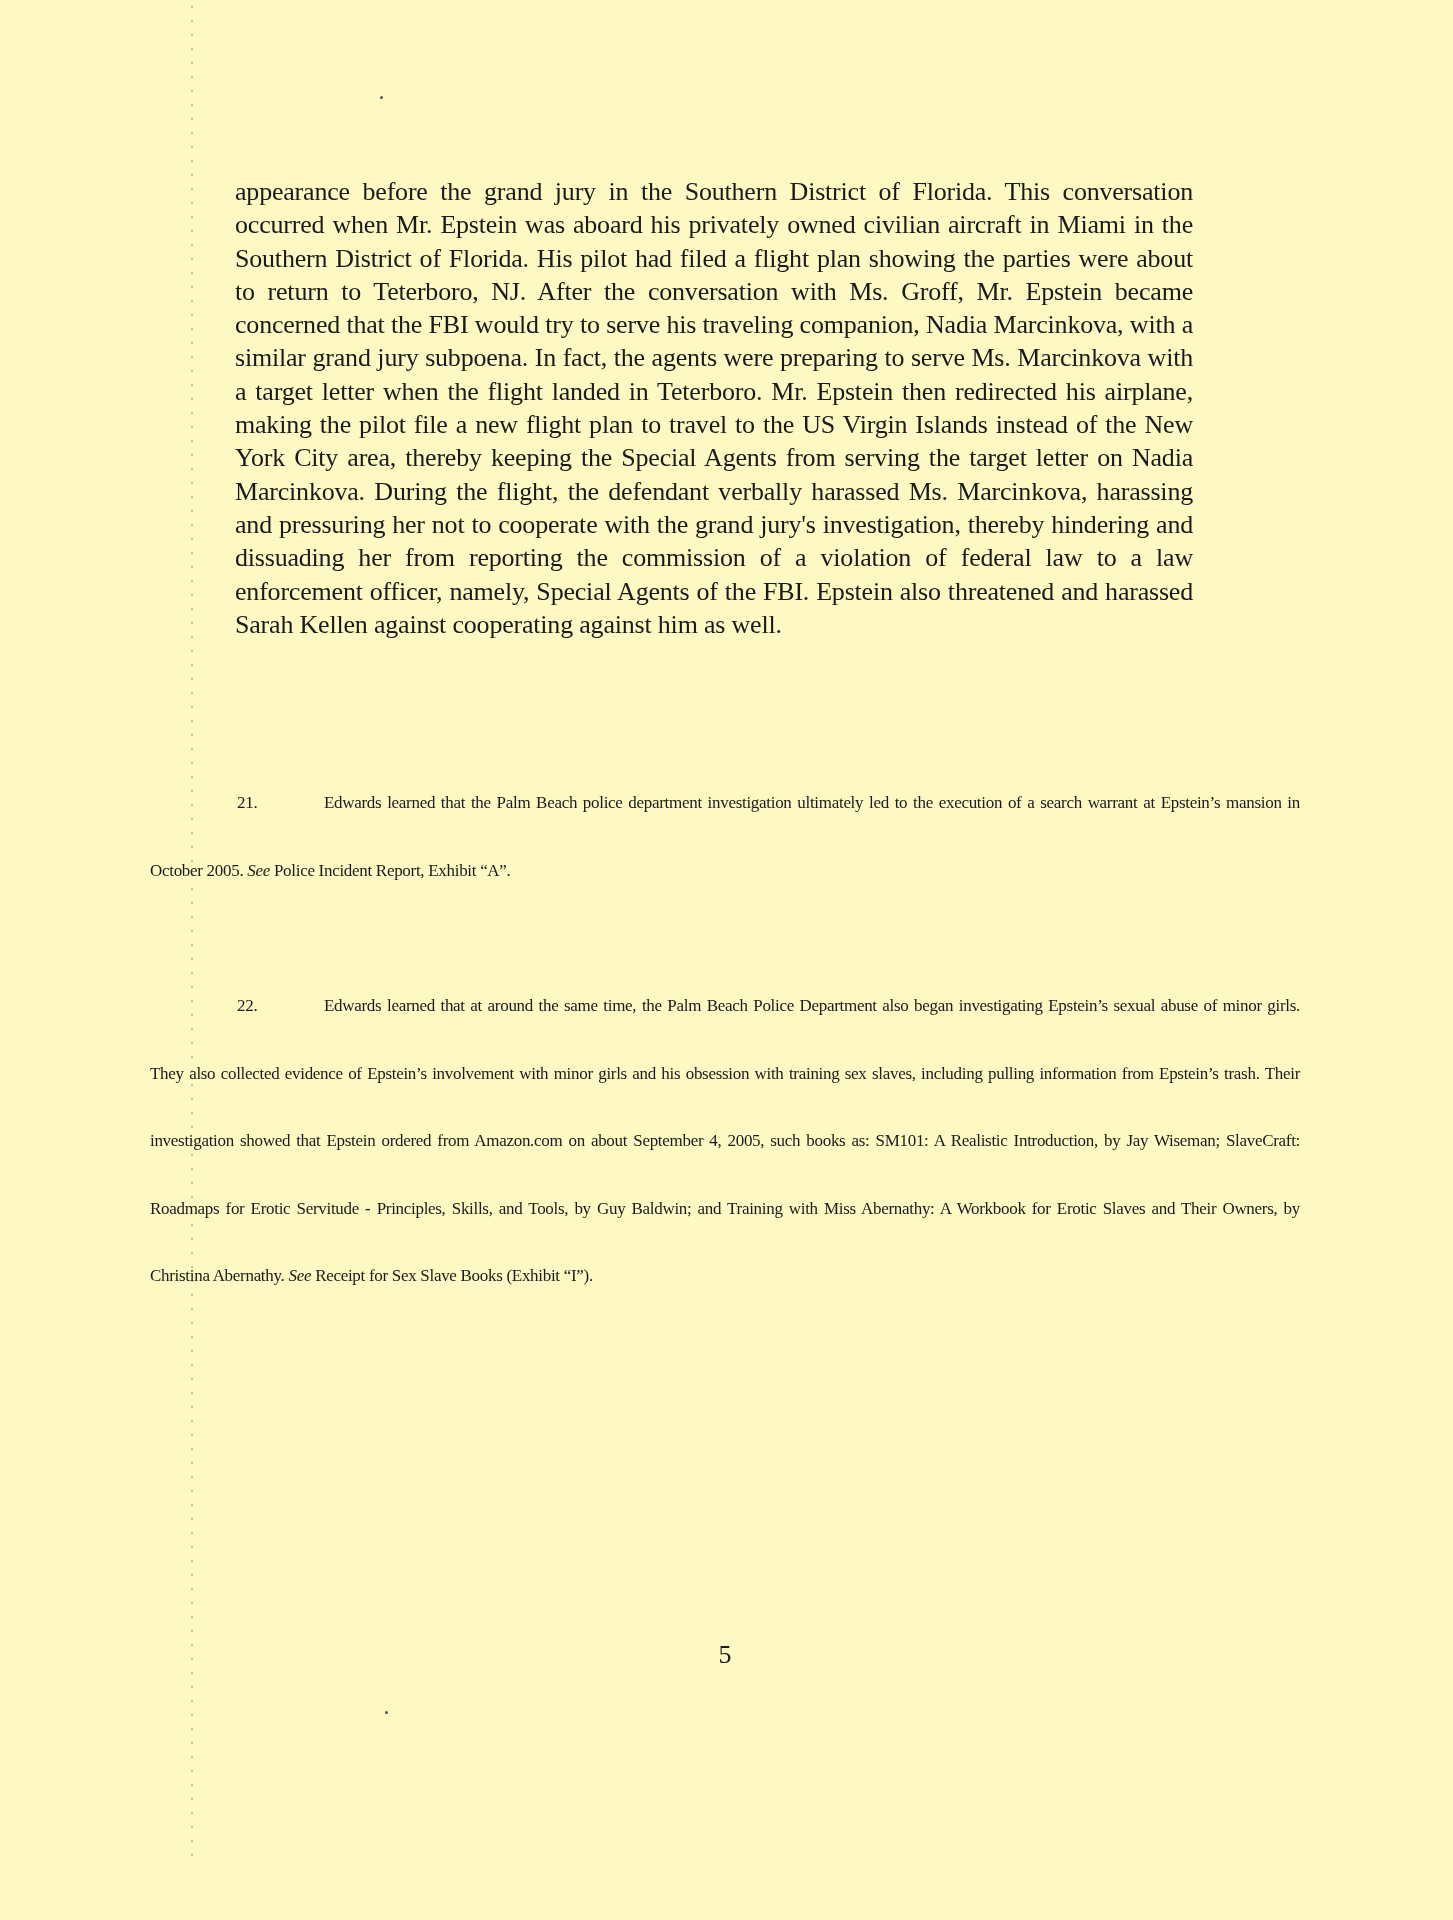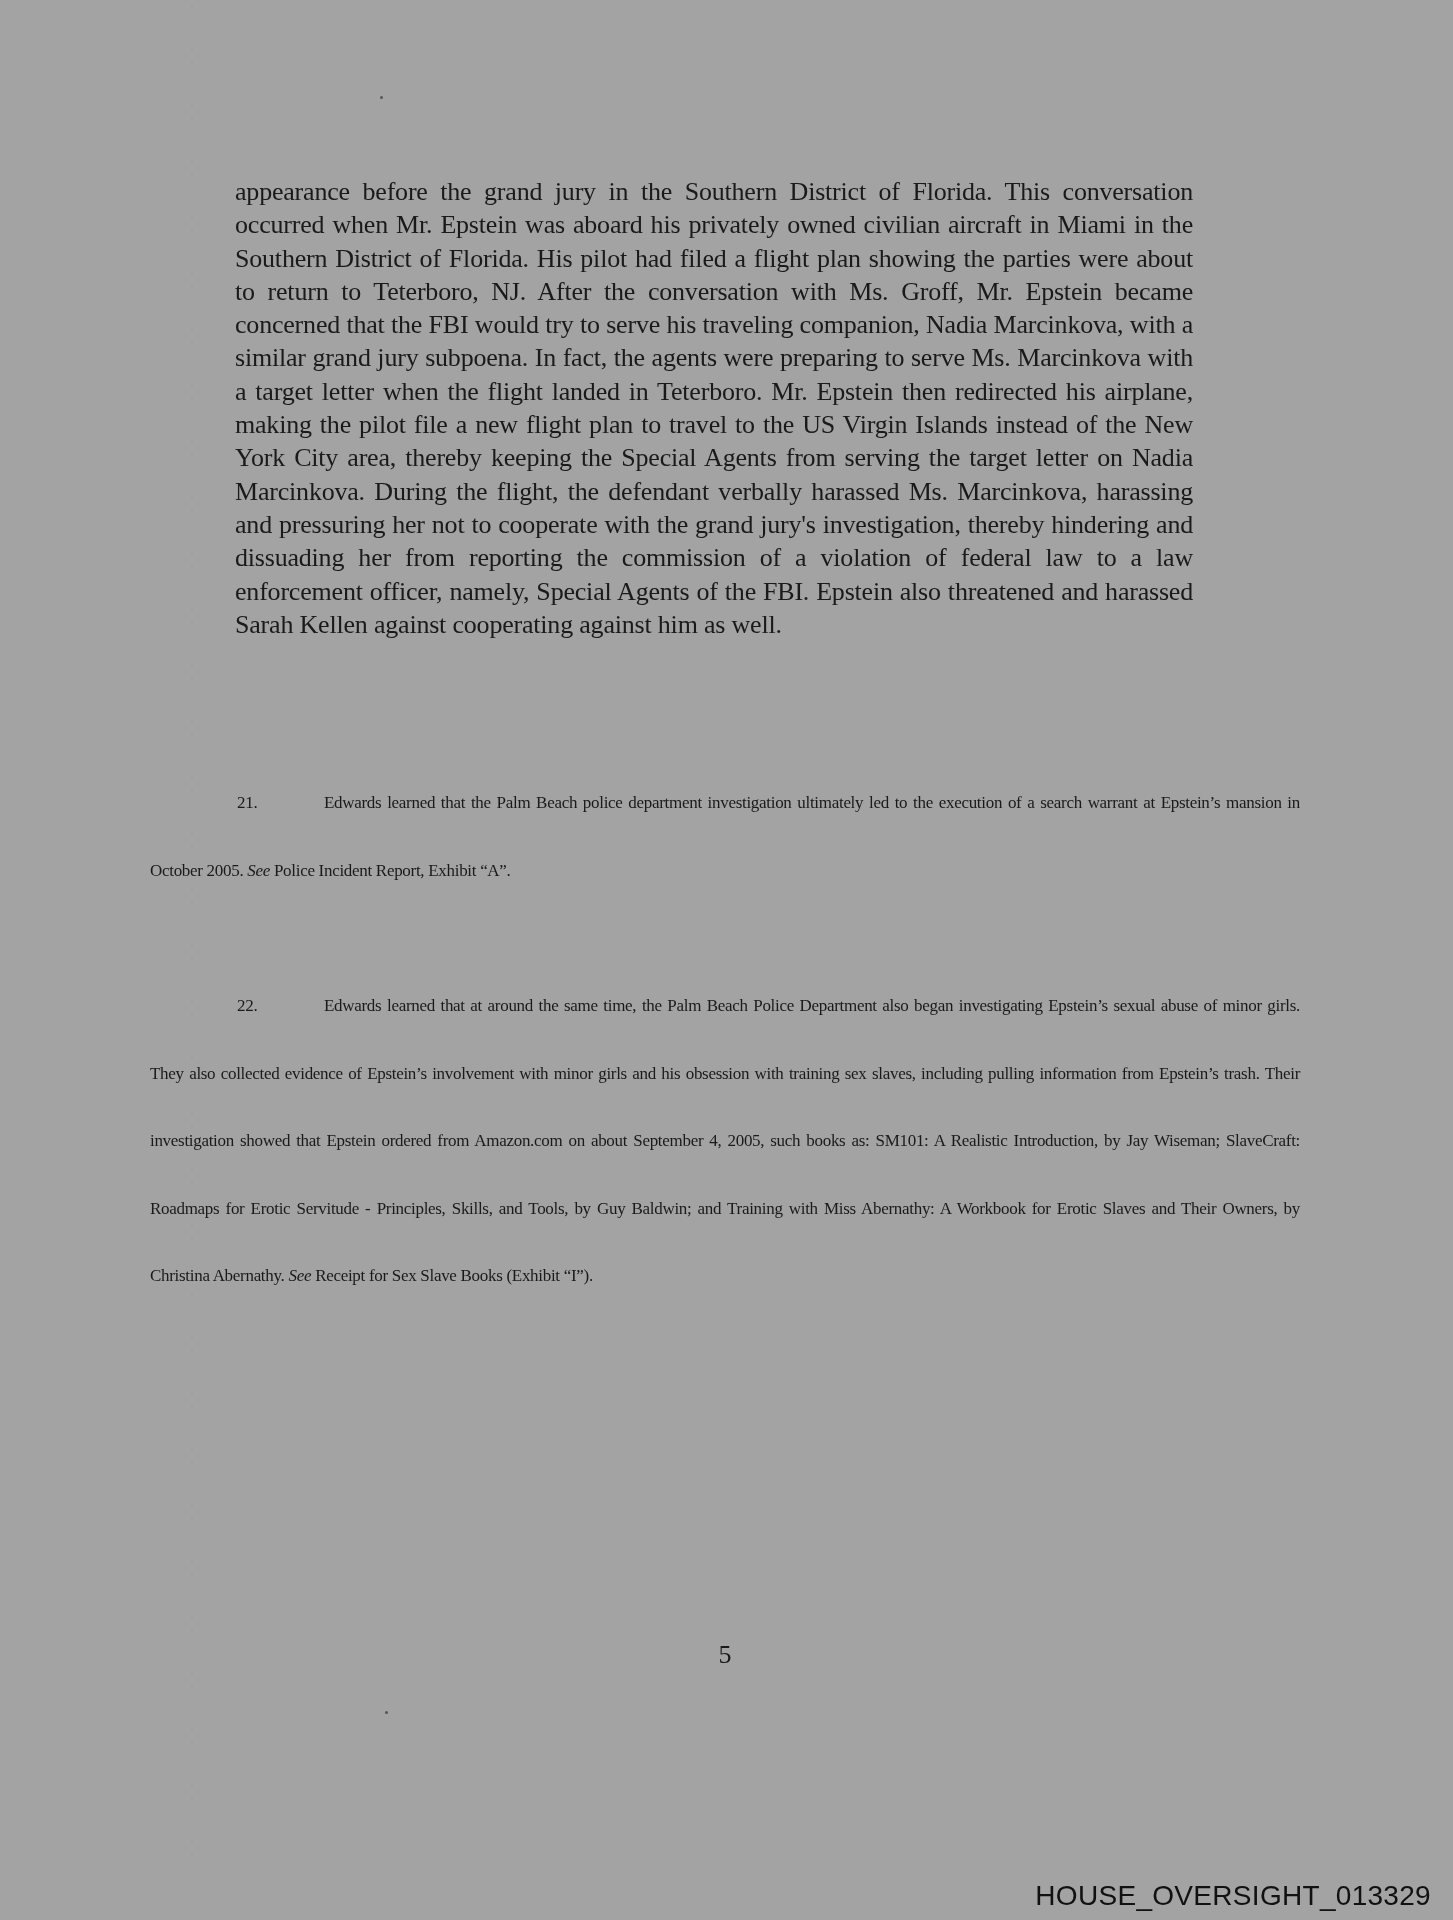--- a/index.html
+++ b/index.html
@@ -13,21 +13,21 @@
     position: relative;
     overflow: hidden;
     font-family: "Liberation Serif", "DejaVu Serif", serif;
     color: #1a1a1a;
   }
   .page {
     position: absolute;
     left: 0; top: 0;
     width: 1453px;
     height: 1920px;
-    background: #a3a3a3;
+    background: #fef9c3;
   }
   
   .quote-block {
     position: absolute;
     left: 235px;
     top: 175px;
     width: 958px;
     font-size: 26px;
     line-height: 33.3px;
     text-align: justify;
@@ -101,14 +101,13 @@
 
   <div class="quote-block">appearance before the grand jury in the Southern District of Florida.  This conversation occurred when Mr. Epstein was aboard his privately owned civilian aircraft in Miami in the Southern District of Florida.  His pilot had filed a flight plan showing the parties were about to return to Teterboro, NJ.  After the conversation with Ms. Groff, Mr. Epstein became concerned that the FBI would try to serve his traveling companion, Nadia Marcinkova, with a similar grand jury subpoena. In fact, the agents were preparing to serve Ms. Marcinkova with a target letter when the flight landed in Teterboro.  Mr. Epstein then redirected his airplane, making the pilot file a new flight plan to travel to the US Virgin Islands instead of the New York City area, thereby keeping the Special Agents from serving the target letter on Nadia Marcinkova.  During the flight, the defendant verbally harassed Ms. Marcinkova, harassing and pressuring her not to cooperate with the grand jury's investigation, thereby hindering and dissuading her from reporting the commission of a violation of federal law to a law enforcement officer, namely, Special Agents of the FBI.  Epstein also threatened and harassed Sarah Kellen against cooperating against him as well.</div>
 
   <p class="para" id="p21"><span class="num">21.</span><span>Edwards learned that the Palm Beach police department investigation ultimately led to the execution of a search warrant at Epstein’s mansion in October 2005.  </span><em>See</em><span> Police Incident Report, Exhibit “A”.</span></p>
 
   <p class="para" id="p22"><span class="num">22.</span><span>Edwards learned that at around the same time, the Palm Beach Police Department also began investigating Epstein’s sexual abuse of minor girls.  They also collected evidence of Epstein’s involvement with minor girls and his obsession with training sex slaves, including pulling information from Epstein’s trash.  Their investigation showed that Epstein ordered from Amazon.com on about September 4, 2005, such books as:  SM101: A Realistic Introduction, by Jay Wiseman; SlaveCraft: Roadmaps for Erotic Servitude - Principles, Skills, and Tools, by Guy Baldwin; and Training with Miss Abernathy: A Workbook for Erotic Slaves and Their Owners, by Christina Abernathy.  </span><em>See</em><span> Receipt for Sex Slave Books (Exhibit “I”).</span></p>
 
 
   <div class="page-number">5</div>
 
-  <div class="bates">HOUSE_OVERSIGHT_013329</div>
 </div>
 
 </body></html>

